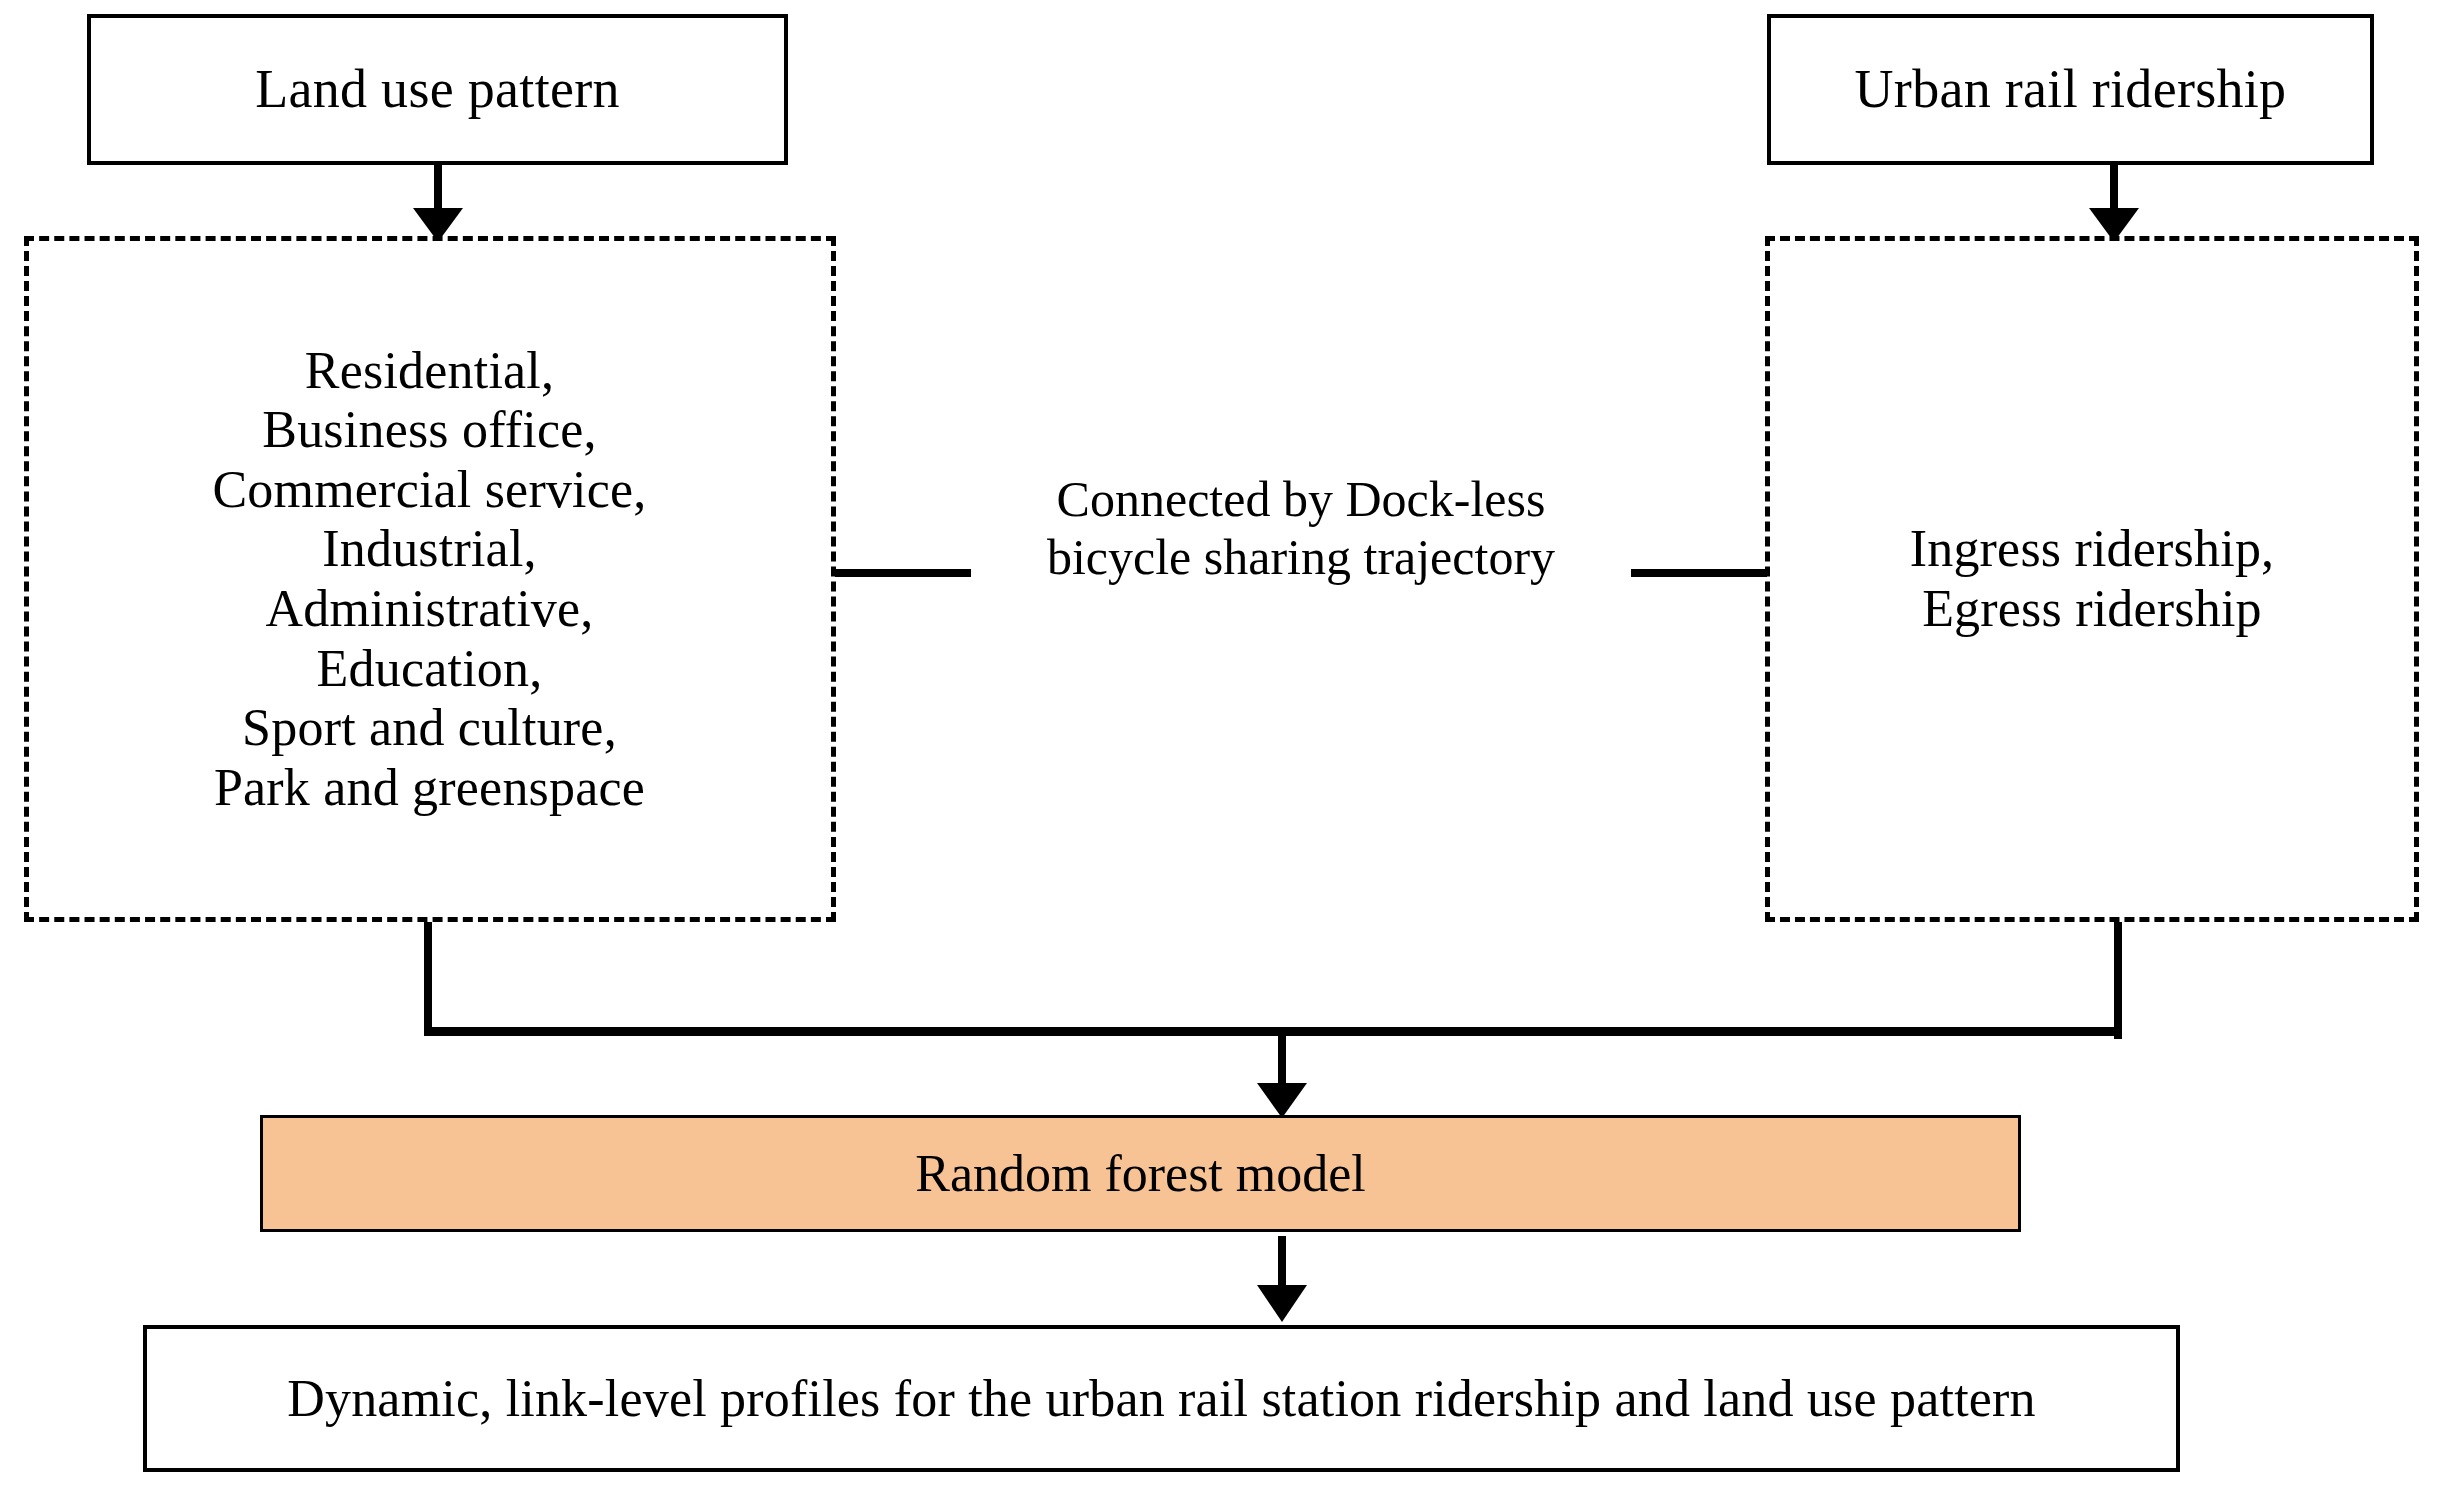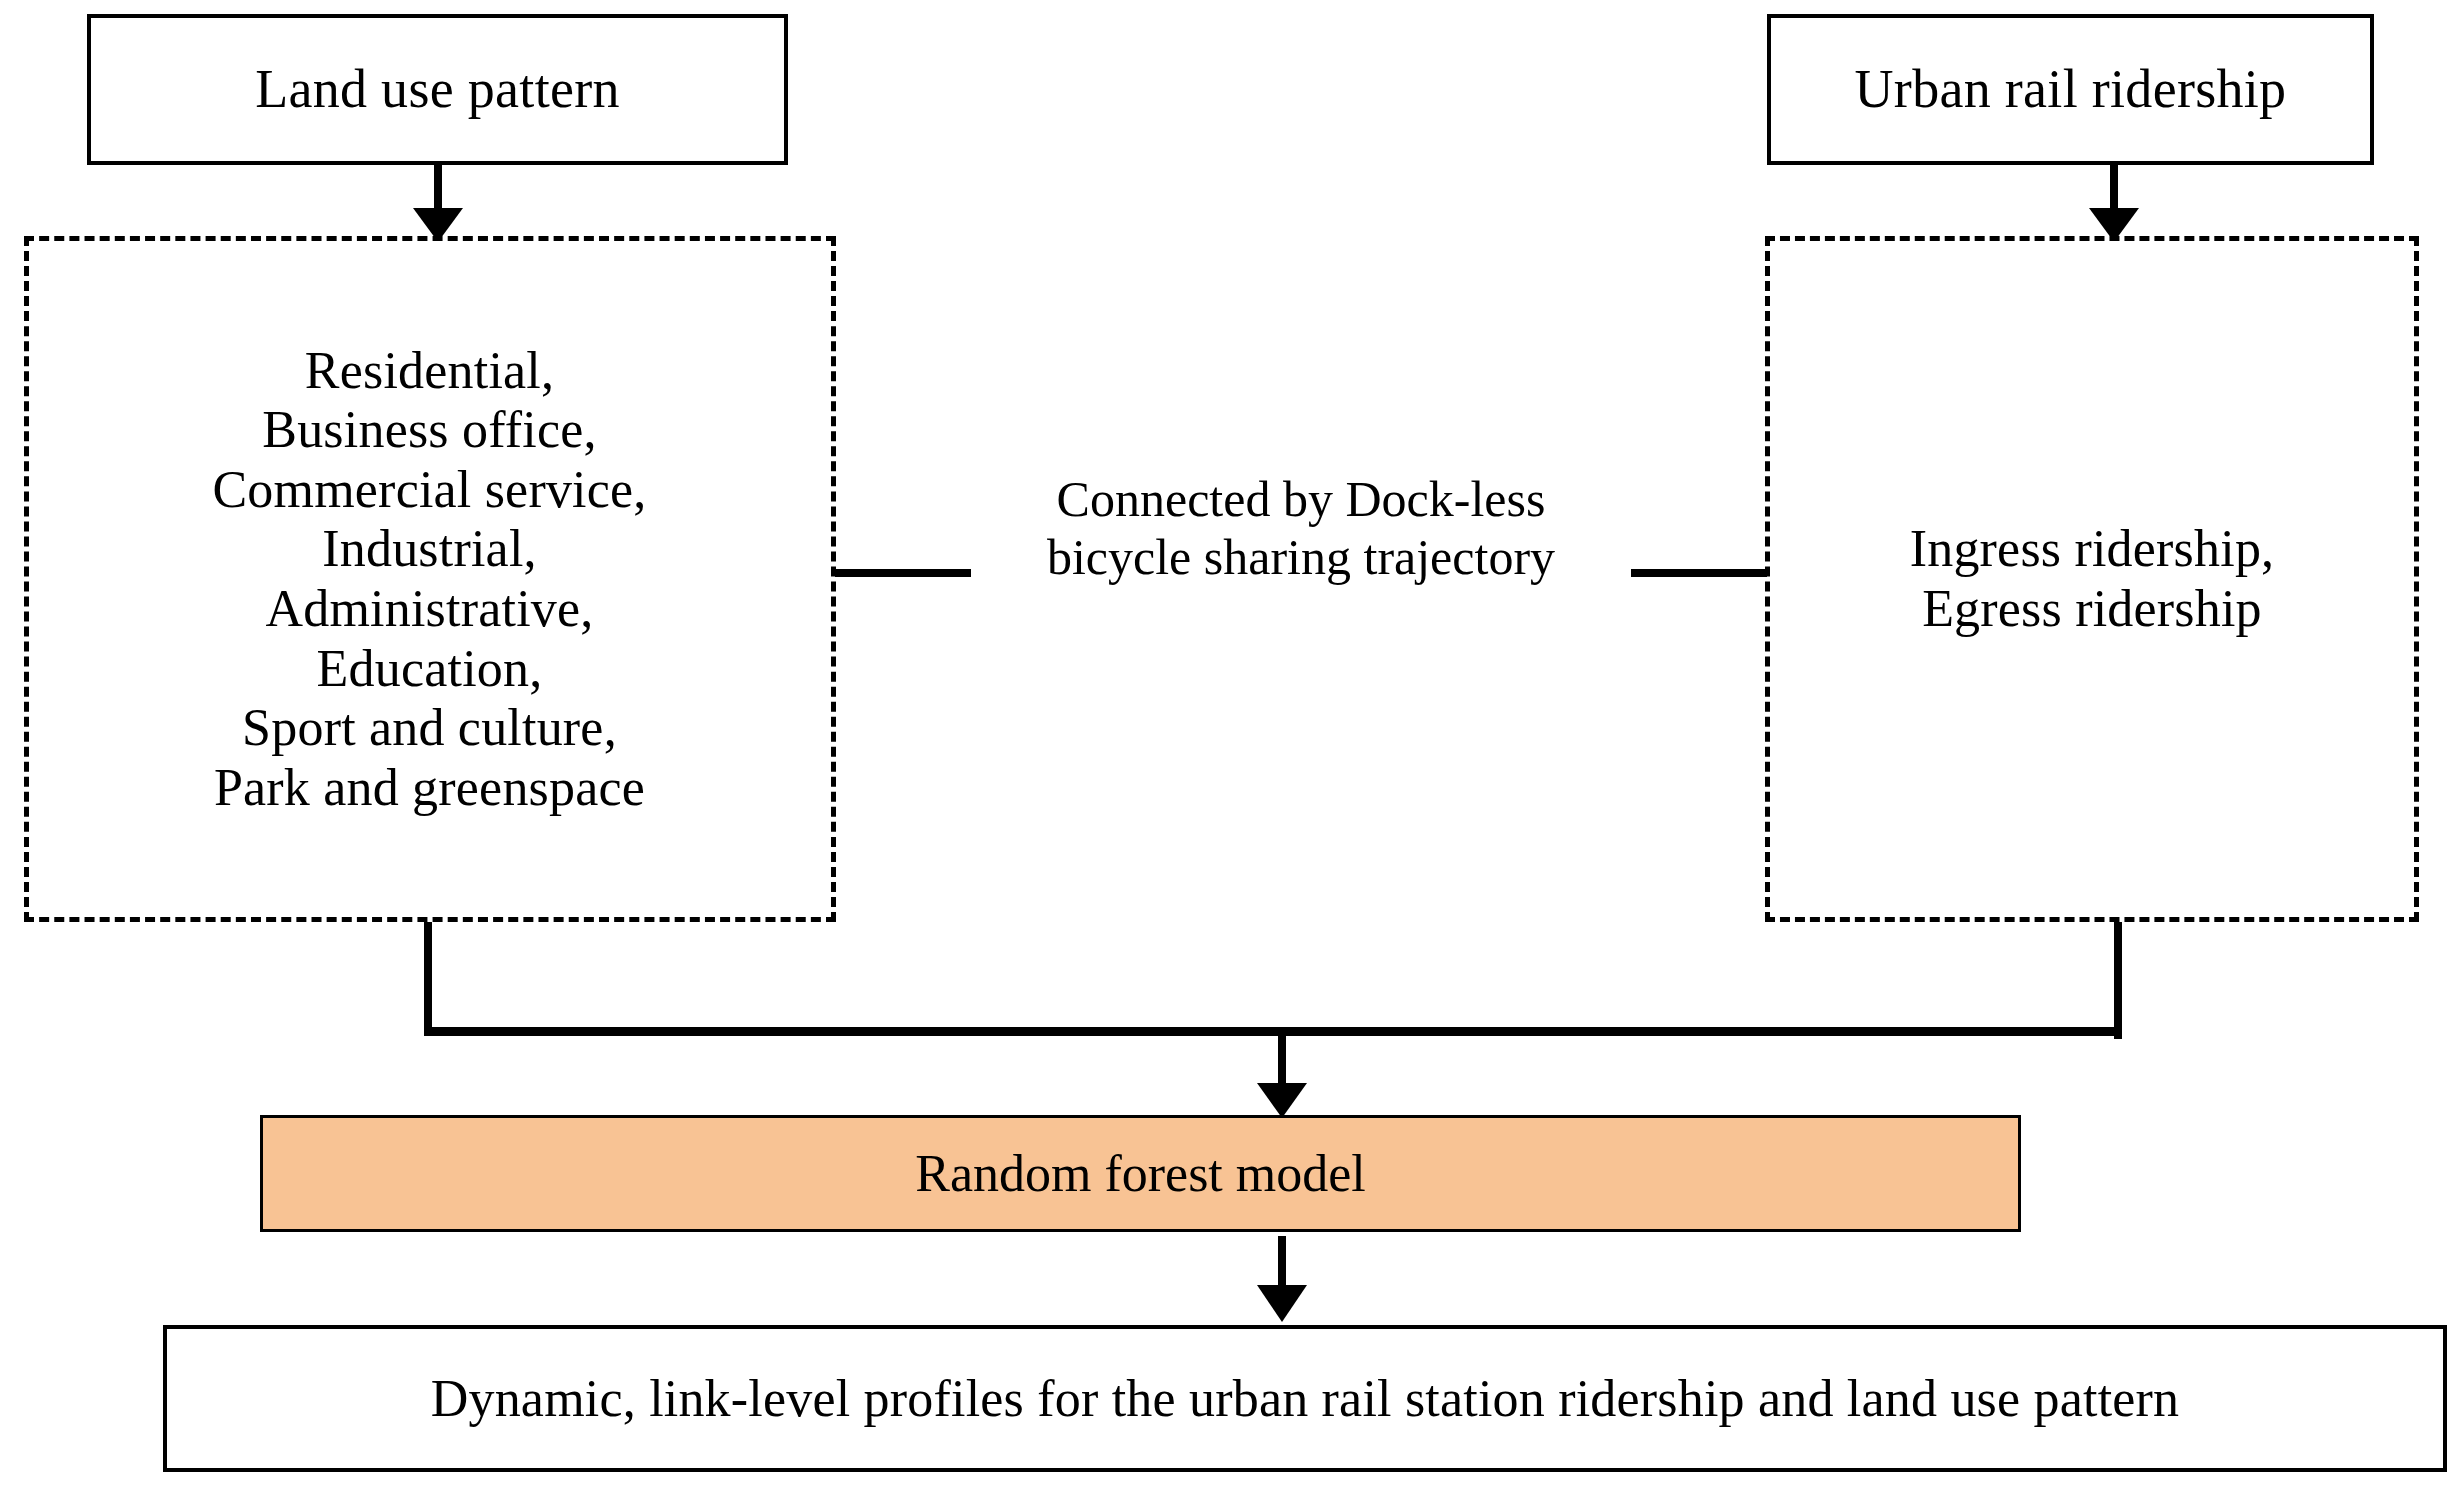--- a/index.html
+++ b/index.html
@@ -40,21 +40,21 @@
 
   
   #random-forest-bar{left:260px;top:1115px;width:1761px;height:117px;
         border:3.4px solid #000;background:#F8C394;}
   #random-forest-label{font-size:52px;}
 
   
   #output-arrow-stem{left:1278px;top:1236px;height:80px;}
 
   
-  #output-box{left:163px;top:1325px;width:2284px;height:147px;}
+  #output-box{left:143px;top:1325px;width:2037px;height:147px;}
   #output-label{font-size:52px;letter-spacing:0.2px;}
 
   .arrowhead{position:absolute;width:0;height:0;}
 </style>
 </head>
 <body>
 
 <div class="stage">
 
   <div class="box solid" id="land-use-pattern-box">

